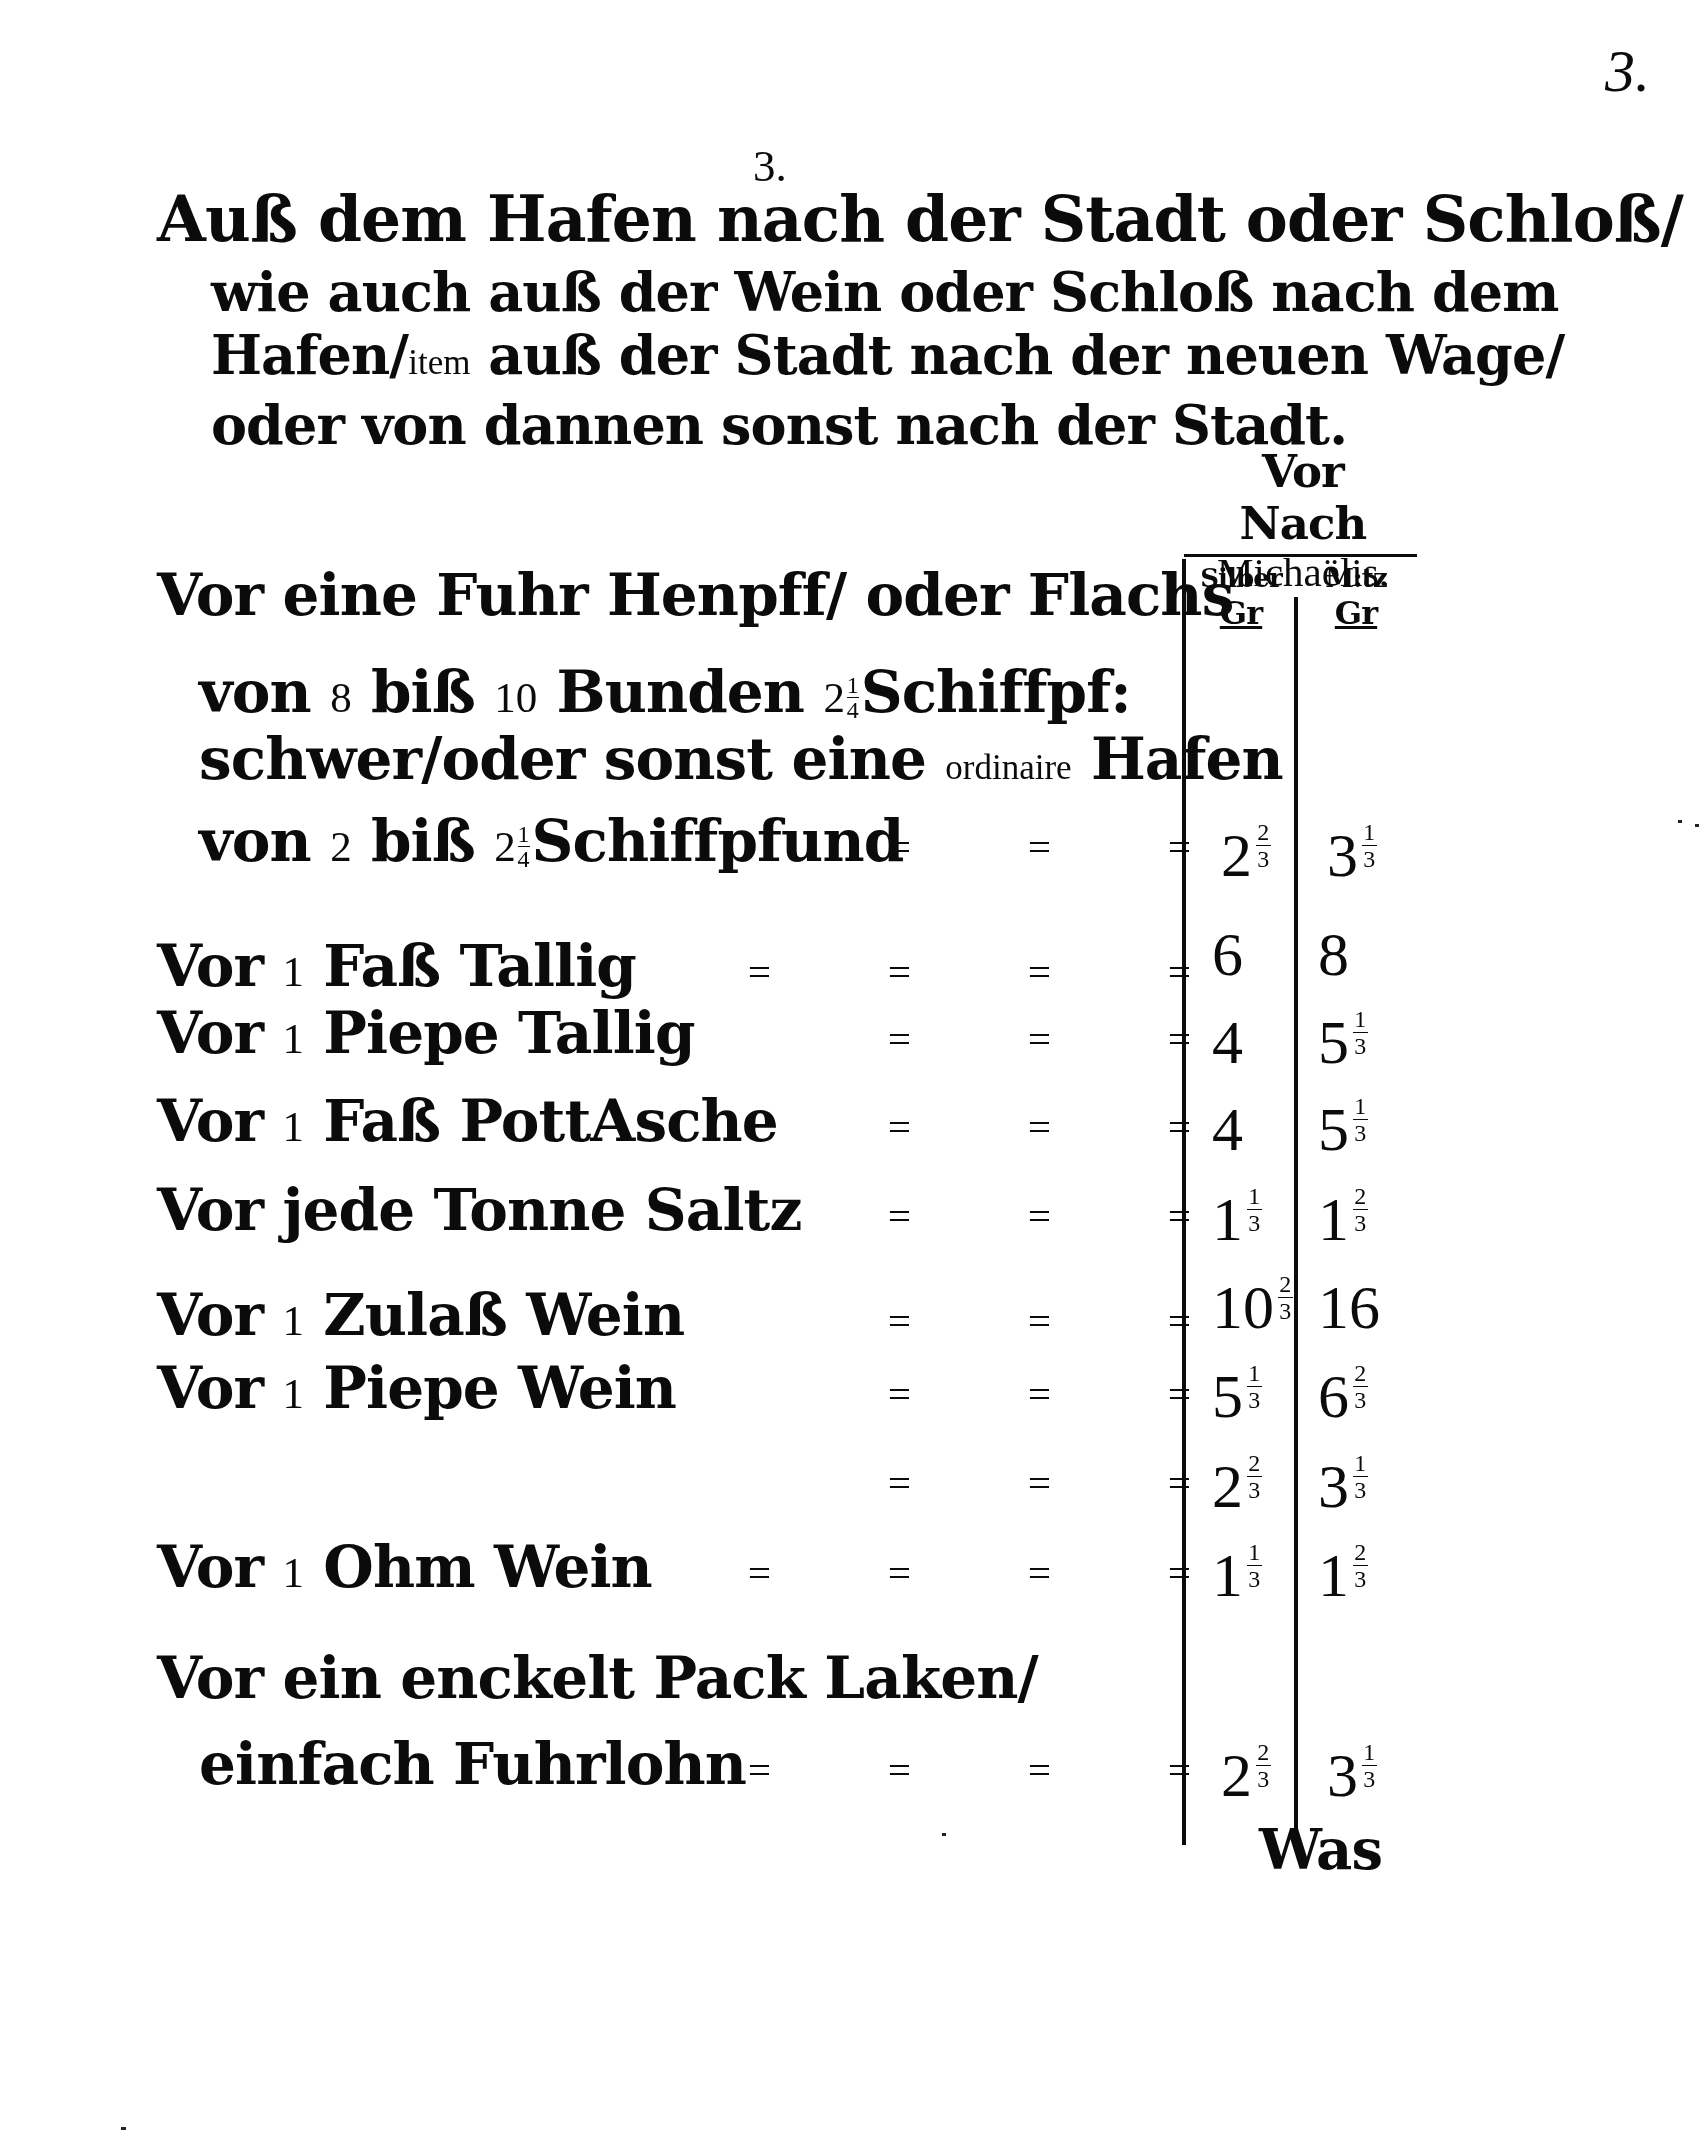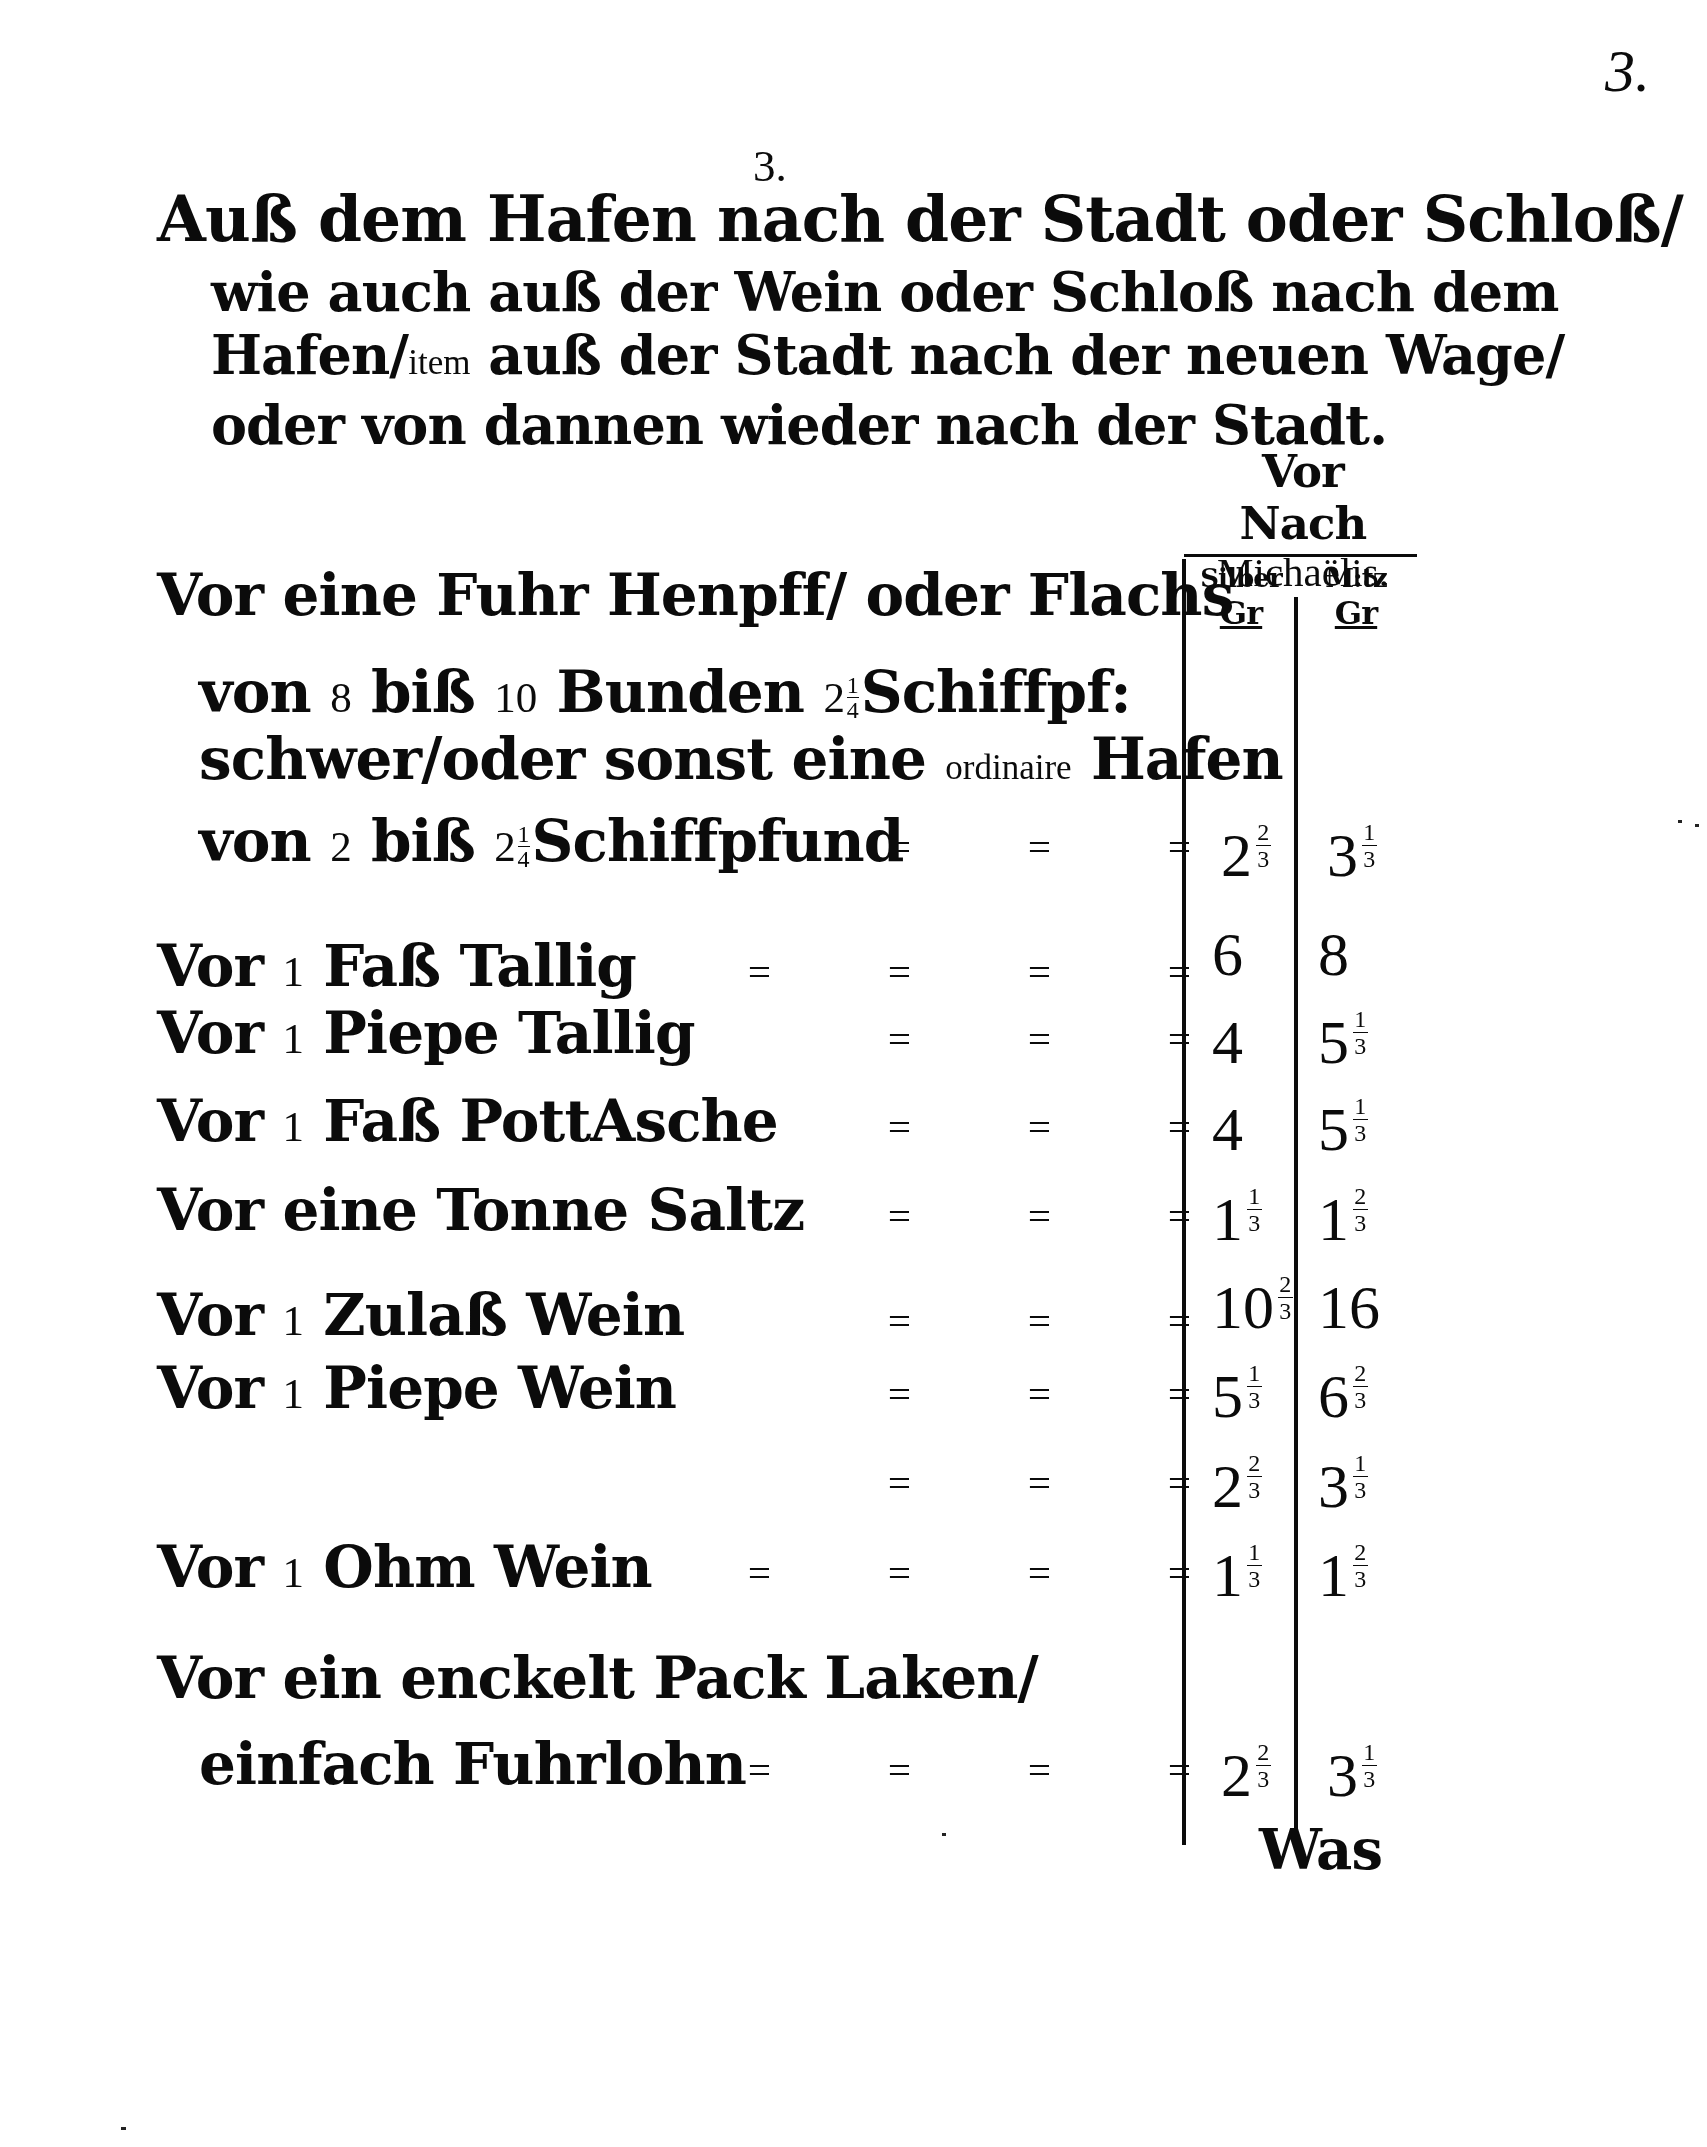--- a/index.html
+++ b/index.html
@@ -49,21 +49,21 @@
 </head>
 <body>
 
 <div id="corner-number">3.</div>
 <div id="page-number">3.</div>
 
 <div id="heading">
   <div class="h-line1 fraktur">Auß dem Hafen nach der Stadt oder Schloß/</div>
   <div class="h-line fraktur">wie auch auß der Wein oder Schloß nach dem</div>
   <div class="h-line fraktur"><span>Hafen/</span><span class="small-antiqua">item</span> <span>auß der Stadt nach der neuen Wage/</span></div>
-  <div class="h-line fraktur">oder von dannen wieder nach der Stadt.</div>
+  <div class="h-line fraktur">oder von dannen sonst nach der Stadt.</div>
 </div>
 
 <div id="col-header">
   <div class="vn fraktur"><span>Vor</span> <span>Nach</span></div>
   <div class="mich">Michaëlis.</div>
 </div>
 
 <div id="table-rule-top"></div>
 <div class="vline" style="left:1182px; top:559px; height:1286px;"></div>
 <div class="vline" style="left:1294px; top:597px; height:1249px;"></div>
@@ -122,21 +122,21 @@
     </div>
     <div class="val" style="left: 1212px; top: 1007px;"><span class="w">4</span></div>
     <div class="val" style="left: 1318px; top: 1007px;"><span class="w">5</span><span class="f"><span class="n">1</span><span class="bar"></span><span class="d">3</span></span></div>
     <div class="row fraktur" style="top: 1087px; height: 84px;">
       <span class="label"><span>Vor</span> <span class="num-small">1</span> <span>Faß PottAsche</span></span>
       <span class="dots"><span>=</span><span>=</span><span>=</span></span>
     </div>
     <div class="val" style="left: 1212px; top: 1094px;"><span class="w">4</span></div>
     <div class="val" style="left: 1318px; top: 1094px;"><span class="w">5</span><span class="f"><span class="n">1</span><span class="bar"></span><span class="d">3</span></span></div>
     <div class="row fraktur" style="top: 1176px; height: 84px;">
-      <span class="label"><span>Vor eine</span> <span class="num-small"></span> <span>Tonne Saltz</span></span>
+      <span class="label"><span>Vor jede</span> <span class="num-small"></span> <span>Tonne Saltz</span></span>
       <span class="dots"><span>=</span><span>=</span><span>=</span></span>
     </div>
     <div class="val" style="left: 1212px; top: 1184px;"><span class="w">1</span><span class="f"><span class="n">1</span><span class="bar"></span><span class="d">3</span></span></div>
     <div class="val" style="left: 1318px; top: 1184px;"><span class="w">1</span><span class="f"><span class="n">2</span><span class="bar"></span><span class="d">3</span></span></div>
     <div class="row fraktur" style="top: 1264px; height: 84px; margin-top: 17px;">
       <span class="label"><span>Vor</span> <span class="num-small">1</span> <span>Zulaß Wein</span></span>
       <span class="dots"><span>=</span><span>=</span><span>=</span></span>
     </div>
     <div class="val" style="left: 1212px; top: 1272px;"><span class="w">10</span><span class="f"><span class="n">2</span><span class="bar"></span><span class="d">3</span></span></div>
     <div class="val" style="left: 1318px; top: 1272px;"><span class="w">16</span></div>

